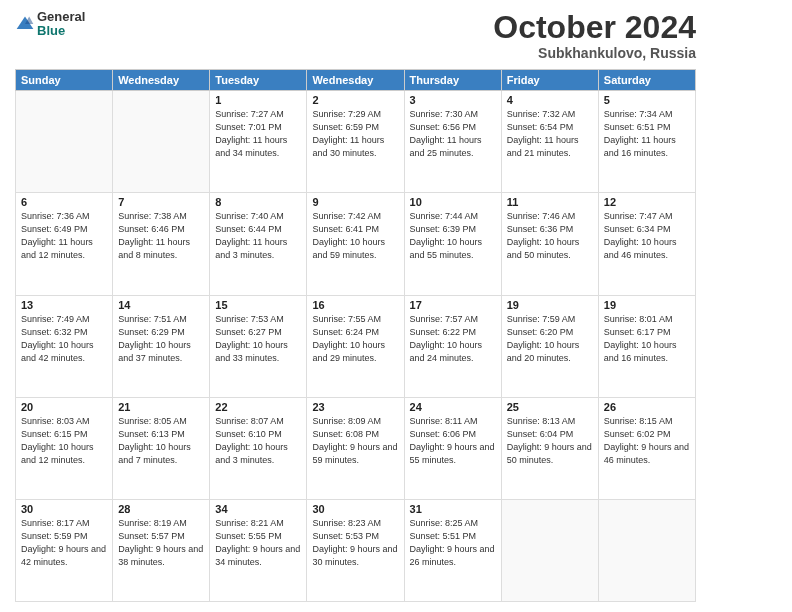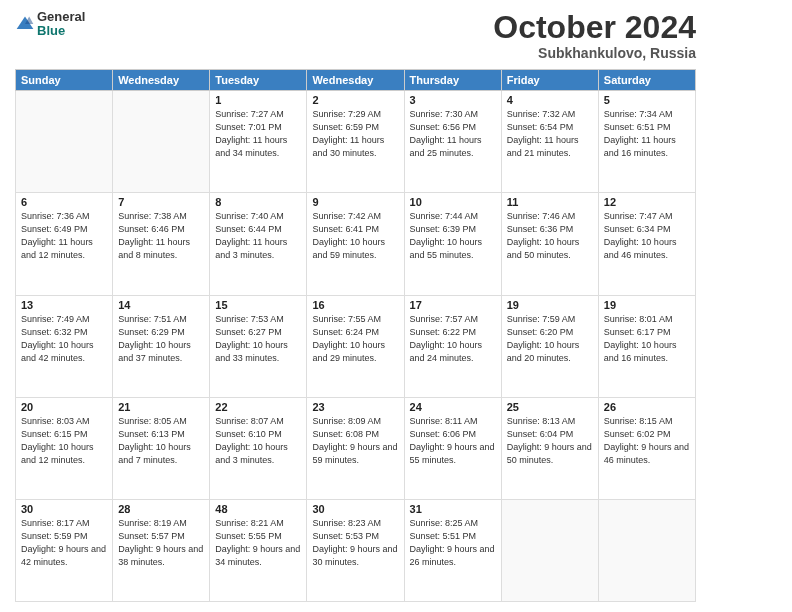--- a/index.html
+++ b/index.html
@@ -244,21 +244,21 @@
         <tr>
           <td>
             <span class="day-number">30</span>
             <div class="day-info">Sunrise: 8:17 AM<br>Sunset: 5:59 PM<br>Daylight: 9 hours and 42 minutes.</div>
           </td>
           <td>
             <span class="day-number">28</span>
             <div class="day-info">Sunrise: 8:19 AM<br>Sunset: 5:57 PM<br>Daylight: 9 hours and 38 minutes.</div>
           </td>
           <td>
-            <span class="day-number">48</span>
+            <span class="day-number">34</span>
             <div class="day-info">Sunrise: 8:21 AM<br>Sunset: 5:55 PM<br>Daylight: 9 hours and 34 minutes.</div>
           </td>
           <td>
             <span class="day-number">30</span>
             <div class="day-info">Sunrise: 8:23 AM<br>Sunset: 5:53 PM<br>Daylight: 9 hours and 30 minutes.</div>
           </td>
           <td>
             <span class="day-number">31</span>
             <div class="day-info">Sunrise: 8:25 AM<br>Sunset: 5:51 PM<br>Daylight: 9 hours and 26 minutes.</div>
           </td>

